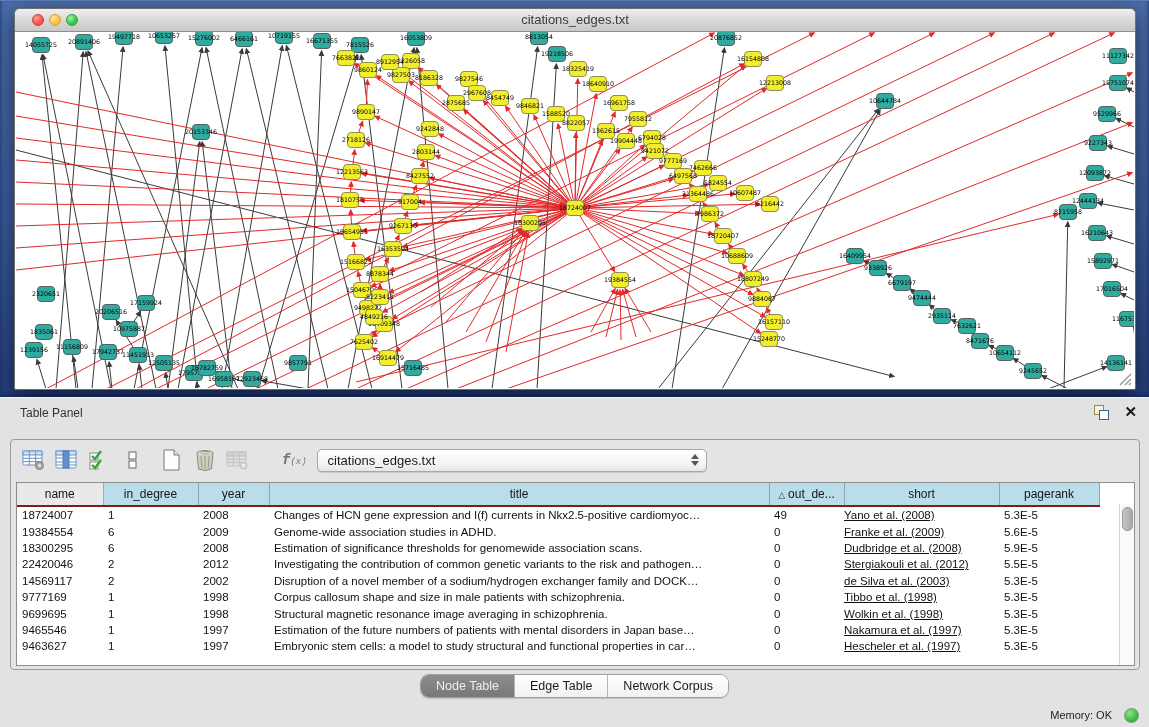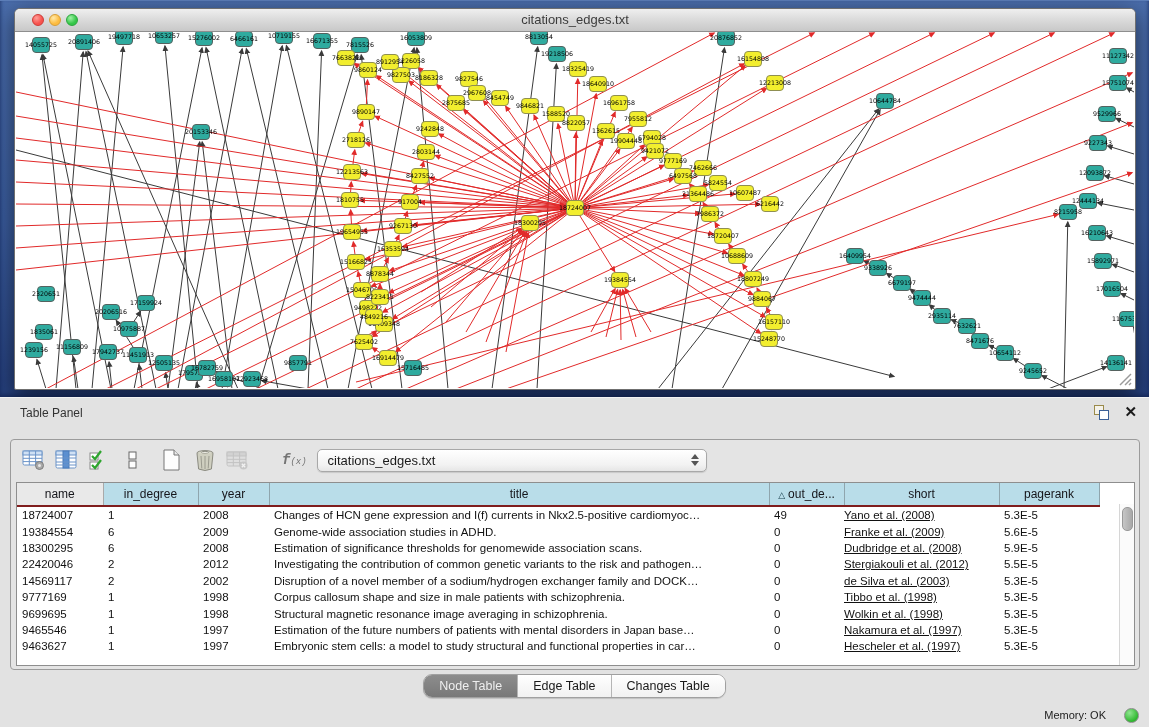--- a/index.html
+++ b/index.html
@@ -100,21 +100,21 @@
     background:linear-gradient(90deg,#c6c6c6,#a8a8a8);border:1px solid #999;}
   
   .tabs{position:absolute;left:0;right:0;top:276px;display:flex;justify-content:center;}
   .seg-control{display:inline-flex;border:1px solid #a0a0a0;border-radius:9px;overflow:hidden;background:#fff;
     box-shadow:0 1px 1px rgba(0,0,0,.15);}
   .seg{padding:4px 15px;font-size:12.5px;color:#1a1a1a;border-right:1px solid #b5b5b5;background:linear-gradient(180deg,#ffffff,#f1f1f1);}
   .seg:last-child{border-right:none;}
   .seg.active{background:linear-gradient(180deg,#8d8d8d,#787878);color:#efefef;}
   
   .statusbar{position:absolute;left:0;right:0;bottom:0;height:26px;display:flex;align-items:center;justify-content:flex-end;}
-  .mem-label{font-size:11px;color:#222;margin-right:18px;}
+  .mem-label{font-size:11px;color:#222;margin-right:12px;}
   .mem-dot{width:15px;height:15px;border-radius:50%;margin-right:10px;
     background:radial-gradient(circle at 35% 30%,#8fe58f,#2eb82e 70%);border:1px solid #8a8a8a;box-sizing:border-box;}
 </style>
 </head>
 <body>
 
 <div class="desktop">
   <div class="net-window">
     <div class="titlebar">
       <span class="tl red"></span>
@@ -963,21 +963,21 @@
       <div class="vscroll">
         <div class="vthumb"></div>
       </div>
     </div>
   </div>
 
   <div class="tabs">
     <div class="seg-control" id="seg-control">
         <span class="seg active">Node Table</span>
         <span class="seg">Edge Table</span>
-        <span class="seg">Changes Table</span>
+        <span class="seg">Network Corpus</span>
       </div>
   </div>
 
   <div class="statusbar">
     <span class="mem-label">Memory: OK</span>
     <span class="mem-dot"></span>
   </div>
 </div>
 
 </body></html>

